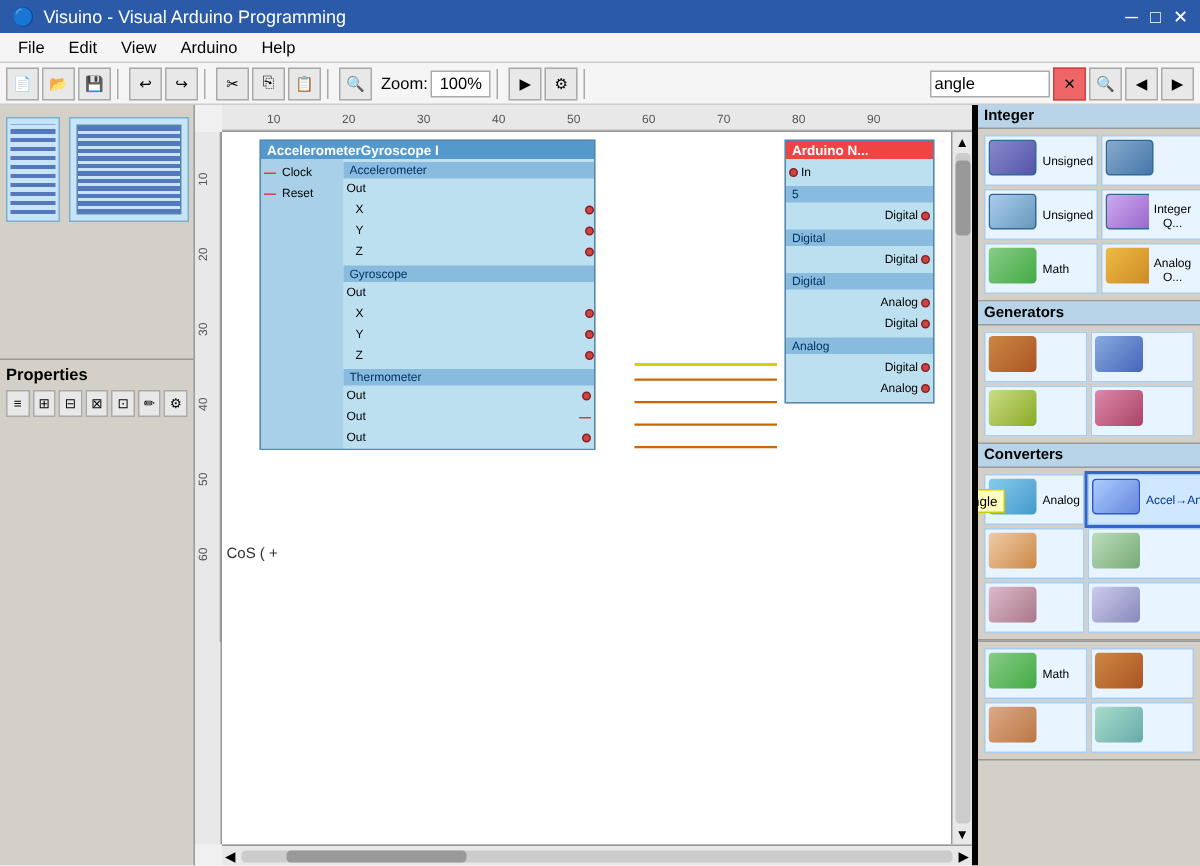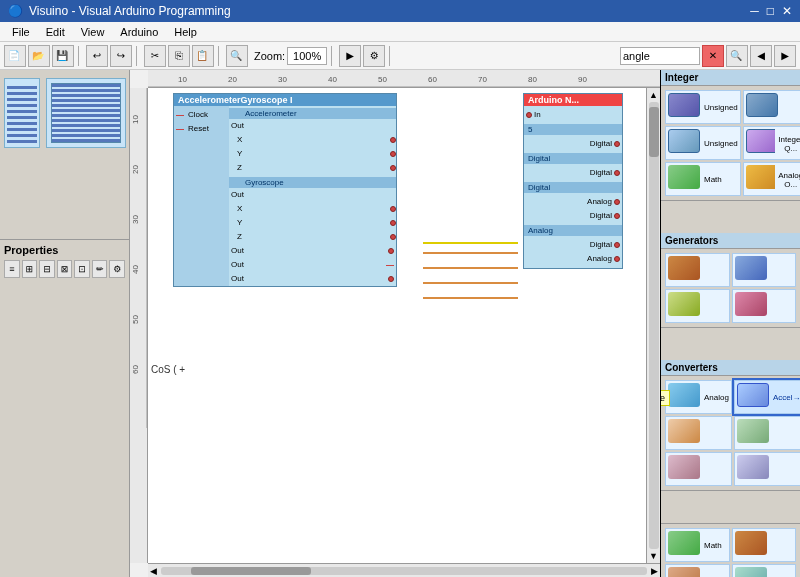--- a/index.html
+++ b/index.html
@@ -32,37 +32,37 @@
     .mini-component2 { background: #c8e4f8; border: 1px solid #7aafcd; width: 80px; height: 70px; display: flex; align-items: center; justify-content: center; }
     .mini-stripes { width: 30px; height: 60px; background: repeating-linear-gradient(0deg, #5577bb, #5577bb 3px, #c8e4f8 3px, #c8e4f8 6px); }
     .left-panel-props { padding: 4px; font-size: 11px; }
     .props-label { font-weight: bold; margin-bottom: 4px; }
     .props-toolbar { display: flex; gap: 2px; margin-bottom: 4px; }
     .props-tool-btn { width: 18px; height: 18px; background: #e8e8e8; border: 1px solid #aaa; font-size: 9px; cursor: pointer; display: flex; align-items: center; justify-content: center; }
     .canvas-scroll-area { flex: 1; background: #808080; overflow: hidden; position: relative; }
     .canvas-inner { width: 100%; height: 100%; background: #ffffff; position: relative; overflow: hidden; }
     
     
-    .right-sidebar { width: 140px; background: #d4d0c8; border-left: 1px solid #000000; overflow-y: auto; display: flex; flex-direction: column; gap: 32px; }
+    .right-sidebar { width: 152px; background: #d4d0c8; border-left: 4px solid #000000; overflow-y: auto; display: flex; flex-direction: column; }
     .sidebar-section { border-bottom: 1px solid #999; }
     .sidebar-section-header { background: #b8d4e8; padding: 2px 4px; font-size: 10px; font-weight: bold; cursor: pointer; border-bottom: 1px solid #999; }
     .sidebar-grid { display: grid; grid-template-columns: 1fr 1fr; gap: 2px; padding: 4px; }
     .sidebar-item-box { background: #e8f4ff; border: 1px solid #aaccee; display: flex; flex-direction: row; align-items: center; padding: 2px; cursor: pointer; }
     .sidebar-icon { width: 36px; height: 28px; position: relative; overflow: hidden; }
     .icon-chip { background: linear-gradient(135deg, #8ab4d8, #4488bb); width: 32px; height: 24px; border: 1px solid #336699; border-radius: 2px; display: flex; align-items: center; justify-content: center; }
     .sidebar-item-label { font-size: 8px; text-align: center; margin-top: 1px; }
     
     
     .ruler-v { width: 18px; background: #e8e8e8; border-right: 1px solid #999; position: relative; }
     
     
     .component-box { position: absolute; background: #bde0f0; border: 1px solid #5588aa; font-size: 9px; }
     .component-header { background: #5599cc; color: white; padding: 1px 4px; font-size: 9px; font-weight: bold; }
     .component-pin { display: flex; align-items: center; gap: 2px; font-size: 8px; line-height: 14px; }
-    .sub-header { background: #88bbdd; color: #003366; padding: 1px 16px; font-size: 8px; margin-top: 2px; }
+    .sub-header { background: #88bbdd; color: #003366; padding: 1px 4px; font-size: 8px; margin-top: 2px; }
     
     
     .canvas-with-ruler { display: flex; flex-direction: column; flex: 1; }
     .canvas-row { display: flex; flex: 1; overflow: hidden; }
     
     
     .selected-sidebar { outline: 2px solid #3366cc; }
     
     
     .filters-bottom { border-top: 1px solid #999; }
@@ -233,20 +233,21 @@
                   </div>
                   <div class="component-pin">
                     <span style="font-size:8px;">Y</span>
                     <div style="width:6px; height:6px; border-radius:50%; background:#cc4444; border:1px solid #882222; margin-left:auto;"></div>
                   </div>
                   <div class="component-pin">
                     <span style="font-size:8px;">Z</span>
                     <div style="width:6px; height:6px; border-radius:50%; background:#cc4444; border:1px solid #882222; margin-left:auto;"></div>
                   </div>
                 </div>
+                <div class="sub-header">Thermometer</div>
                 <div class="component-pin" style="padding:0 2px;">
                   <span style="font-size:8px;">Out</span>
                   <div style="width:6px; height:6px; border-radius:50%; background:#cc4444; border:1px solid #882222; margin-left:auto;"></div>
                 </div>
                 <div class="component-pin" style="padding:0 2px;">
                   <span style="font-size:8px;">Out</span>
                   <div style="width:8px; height:1px; background:#cc4444; display:inline-block; margin-left:auto;"></div>
                 </div>
                 <div class="component-pin" style="padding:0 2px;">
                   <span style="font-size:8px;">Out</span>

